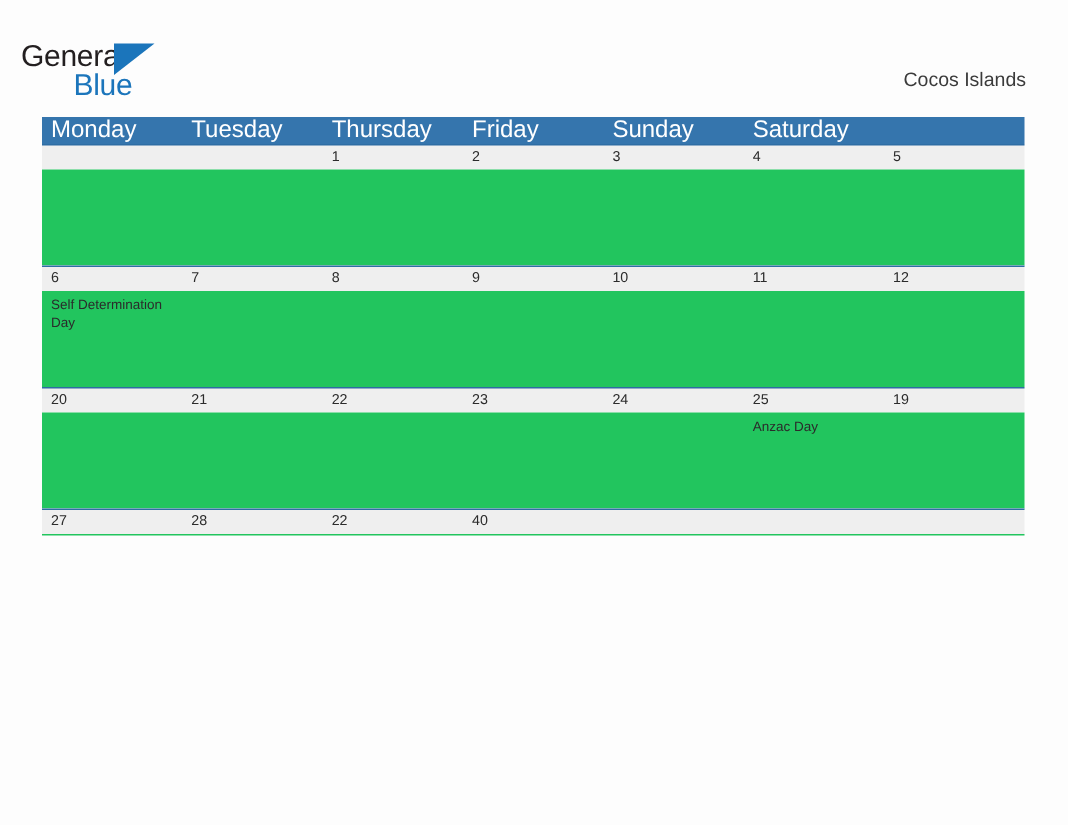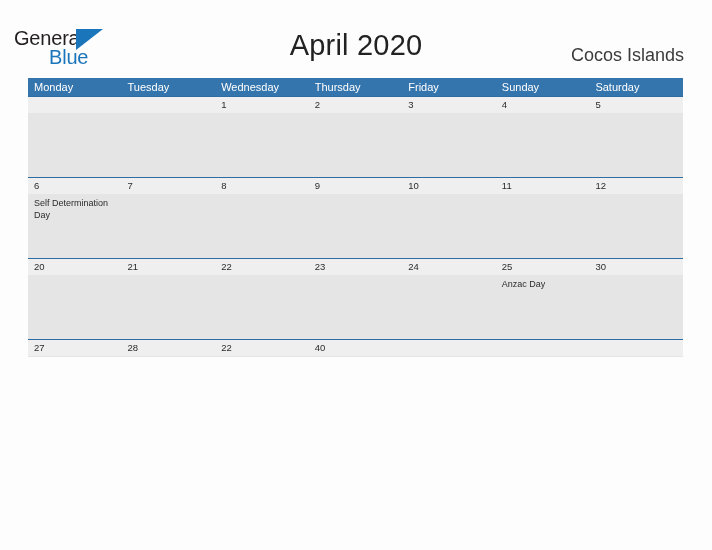--- a/index.html
+++ b/index.html
@@ -72,21 +72,21 @@
     font-size: 29px;
     color: #222222;
     font-weight: normal;
     letter-spacing: 0.2px;
   }
 
   #region-label {
     position: absolute;
     right: 28px;
     top: 45px;
-    font-size: 18px;
+    font-size: 13px;
     color: #3b3b3b;
     white-space: nowrap;
   }
 
   
   #calendar {
     position: absolute;
     left: 28px;
     top: 78px;
     width: 655px;
@@ -102,21 +102,21 @@
     box-sizing: border-box;
   }
 
   
   #weekday-header {
     background: #3575ad;
     height: 18px;
   }
   #weekday-header .cal-cell {
     color: #ffffff;
-    font-size: 11px;
+    font-size: 16px;
     line-height: 18px;
     padding-left: 6px;
     white-space: nowrap;
     overflow: hidden;
   }
 
   
   .week {
     position: relative;
     height: 81px;
@@ -134,21 +134,21 @@
   .week .date-band .cal-cell {
     font-size: 9.5px;
     color: #2b2b2b;
     line-height: 16px;
     padding-left: 6px;
   }
   .week .event-band {
     display: flex;
     width: 100%;
     height: 64px;
-    background: #e5e5e5;
+    background: #22c55e;
   }
   .week .event-band .cal-cell {
     font-size: 9px;
     color: #2b2b2b;
     padding-left: 6px;
     padding-top: 3px;
     padding-right: 4px;
     line-height: 12px;
   }
   .week.last {
@@ -162,32 +162,30 @@
 <body>
 
 <div id="page-header">
 
   <div id="logo">
     <span id="logo-general">General</span>
     <span id="logo-triangle"></span>
     <span id="logo-blue">Blue</span>
   </div>
 
-  <div id="calendar-title">April 2020</div>
 
   <div id="region-label">Cocos Islands</div>
 
 </div>
 
 <div id="calendar">
 
   <div id="weekday-header" class="cal-row">
     <div class="cal-cell">Monday</div>
     <div class="cal-cell">Tuesday</div>
-    <div class="cal-cell">Wednesday</div>
     <div class="cal-cell">Thursday</div>
     <div class="cal-cell">Friday</div>
     <div class="cal-cell">Sunday</div>
     <div class="cal-cell">Saturday</div>
   </div>
 
   <div class="week">
     <div class="date-band cal-row">
       <div class="cal-cell"></div>
       <div class="cal-cell"></div>
@@ -231,21 +229,21 @@
 
 
   <div class="week">
     <div class="date-band cal-row">
       <div class="cal-cell">20</div>
       <div class="cal-cell">21</div>
       <div class="cal-cell">22</div>
       <div class="cal-cell">23</div>
       <div class="cal-cell">24</div>
       <div class="cal-cell">25</div>
-      <div class="cal-cell">30</div>
+      <div class="cal-cell">19</div>
     </div>
     <div class="event-band cal-row">
       <div class="cal-cell"></div>
       <div class="cal-cell"></div>
       <div class="cal-cell"></div>
       <div class="cal-cell"></div>
       <div class="cal-cell"></div>
       <div class="cal-cell">Anzac Day</div>
       <div class="cal-cell"></div>
     </div>

